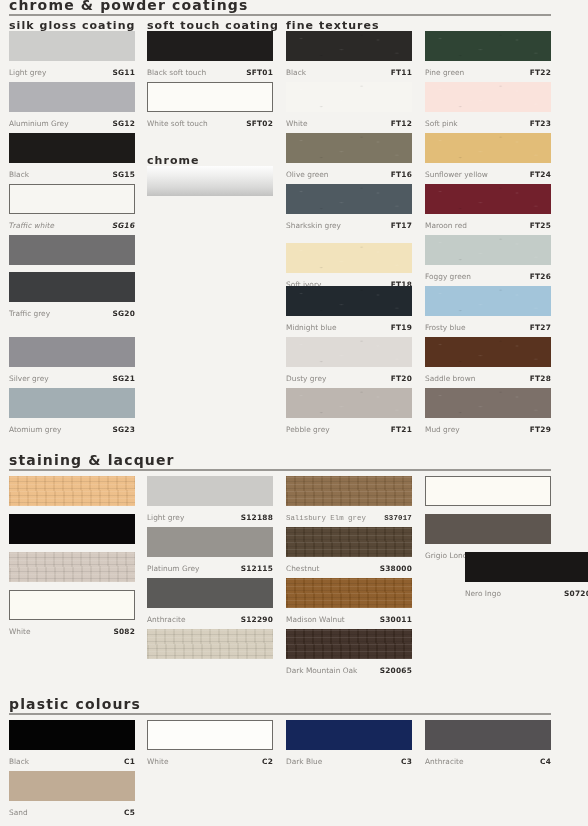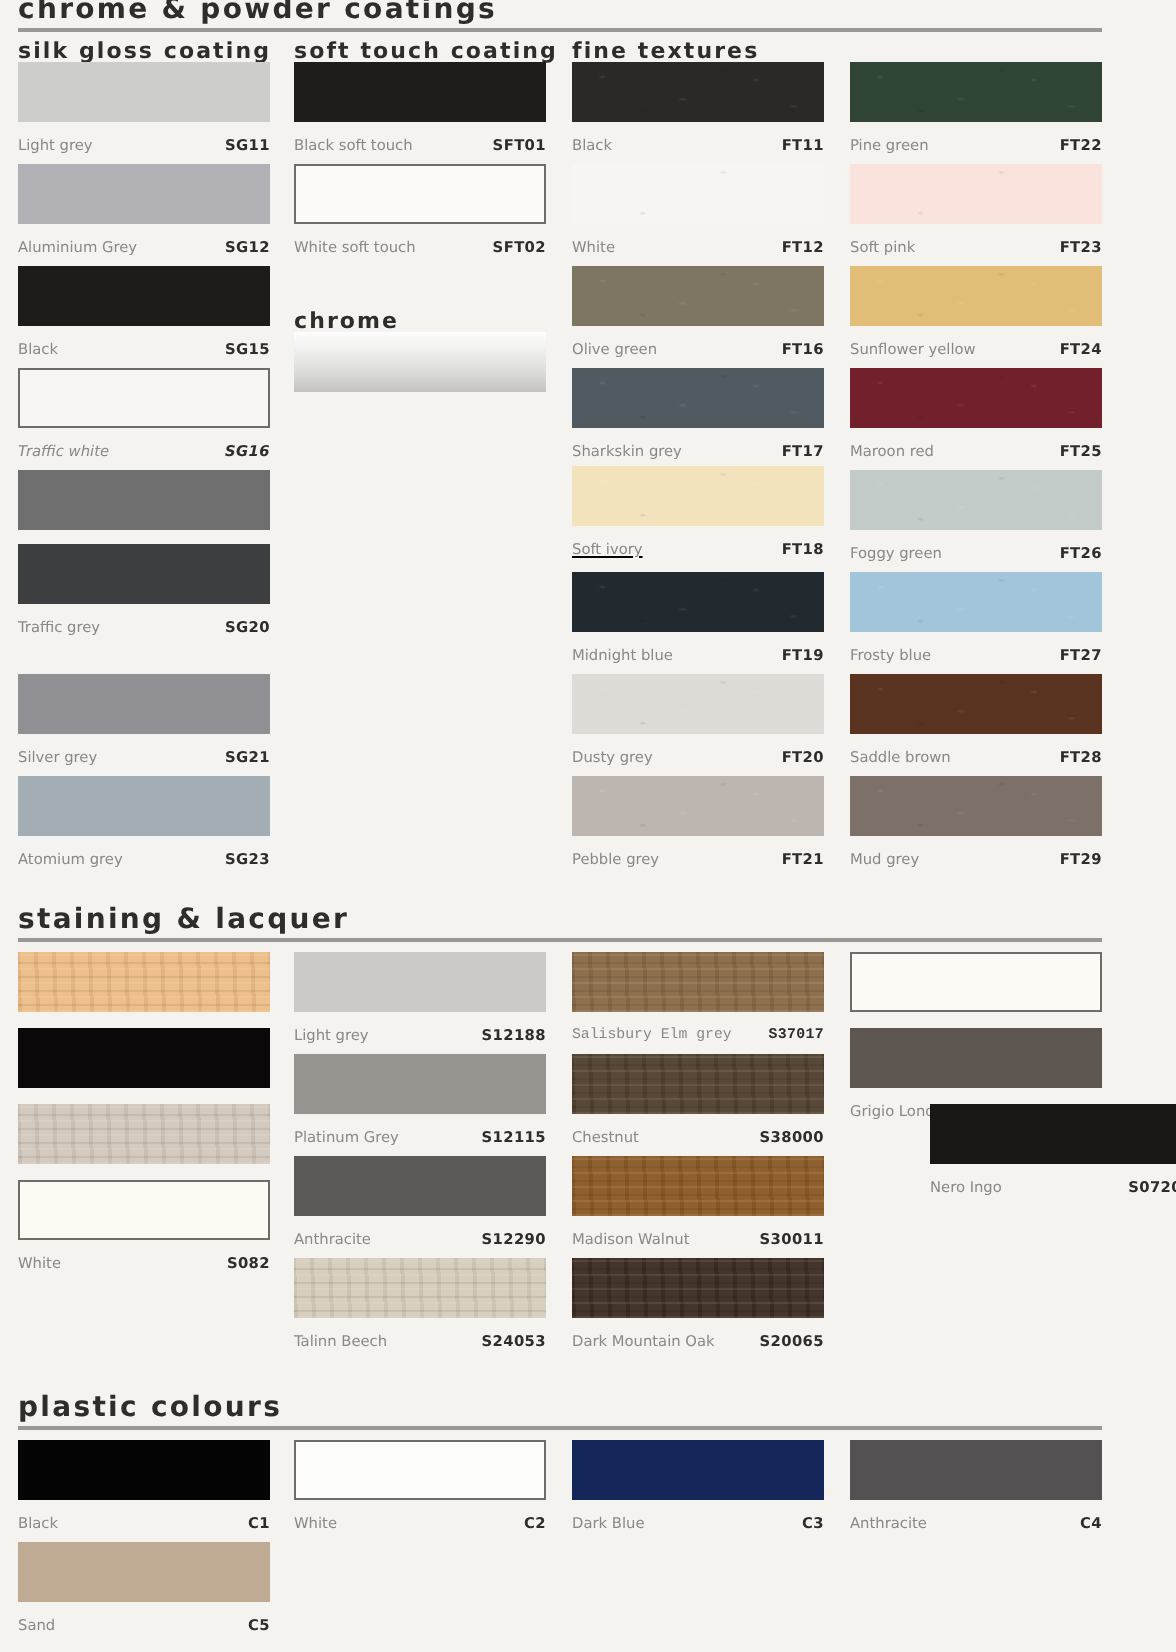--- a/index.html
+++ b/index.html
@@ -141,21 +141,21 @@
       <div class="lbl" style="width: 126px;"><span>White</span><span class="code">FT12</span></div>
     </div>
     <div class="cell" style="left: 286px; top: 133px;">
       <div class="chip tex" style="width: 126px; background-color: rgb(125, 118, 99);"></div>
       <div class="lbl" style="width: 126px;"><span>Olive green</span><span class="code">FT16</span></div>
     </div>
     <div class="cell" style="left: 286px; top: 184px;">
       <div class="chip tex" style="width: 126px; background-color: rgb(79, 90, 97);"></div>
       <div class="lbl" style="width: 126px;"><span>Sharkskin grey</span><span class="code">FT17</span></div>
     </div>
-    <div class="cell" style="left: 286px; top: 233px; text-decoration: underline;">
+    <div class="cell" style="left: 286px; top: 243px; text-decoration: underline;">
       <div class="chip tex" style="width: 126px; background-color: rgb(242, 227, 188);"></div>
       <div class="lbl" style="width: 126px;"><span>Soft ivory</span><span class="code">FT18</span></div>
     </div>
     <div class="cell" style="left: 286px; top: 286px;">
       <div class="chip tex" style="width: 126px; background-color: rgb(34, 41, 47);"></div>
       <div class="lbl" style="width: 126px;"><span>Midnight blue</span><span class="code">FT19</span></div>
     </div>
     <div class="cell" style="left: 286px; top: 337px;">
       <div class="chip tex" style="width: 126px; background-color: rgb(222, 218, 214);"></div>
       <div class="lbl" style="width: 126px;"><span>Dusty grey</span><span class="code">FT20</span></div>
@@ -223,21 +223,20 @@
     <div class="cell" style="left: 147px; top: 527px;">
       <div class="chip" style="width: 126px; background-color: rgb(151, 148, 143);"></div>
       <div class="lbl" style="width: 126px;"><span>Platinum Grey</span><span class="code">S12115</span></div>
     </div>
     <div class="cell" style="left: 147px; top: 578px;">
       <div class="chip" style="width: 126px; background-color: rgb(91, 90, 88);"></div>
       <div class="lbl" style="width: 126px;"><span>Anthracite</span><span class="code">S12290</span></div>
     </div>
     <div class="cell" style="left: 147px; top: 629px;">
       <div class="chip wood" style="width: 126px; background-color: rgb(213, 205, 188);"></div>
-      <div class="lbl" style="width: 126px;"><span>Talinn Beech</span><span class="code">S24053</span></div>
     </div>
     <div class="cell" style="left: 286px; top: 476px; font-family: Liberation Mono, monospace;">
       <div class="chip wood" style="width: 126px; background-color: rgb(138, 106, 71);"></div>
       <div class="lbl" style="width: 126px;"><span>Salisbury Elm grey</span><span class="code">S37017</span></div>
     </div>
     <div class="cell" style="left: 286px; top: 527px;">
       <div class="chip wood" style="width: 126px; background-color: rgb(81, 65, 47);"></div>
       <div class="lbl" style="width: 126px;"><span>Chestnut</span><span class="code">S38000</span></div>
     </div>
     <div class="cell" style="left: 286px; top: 578px;">

